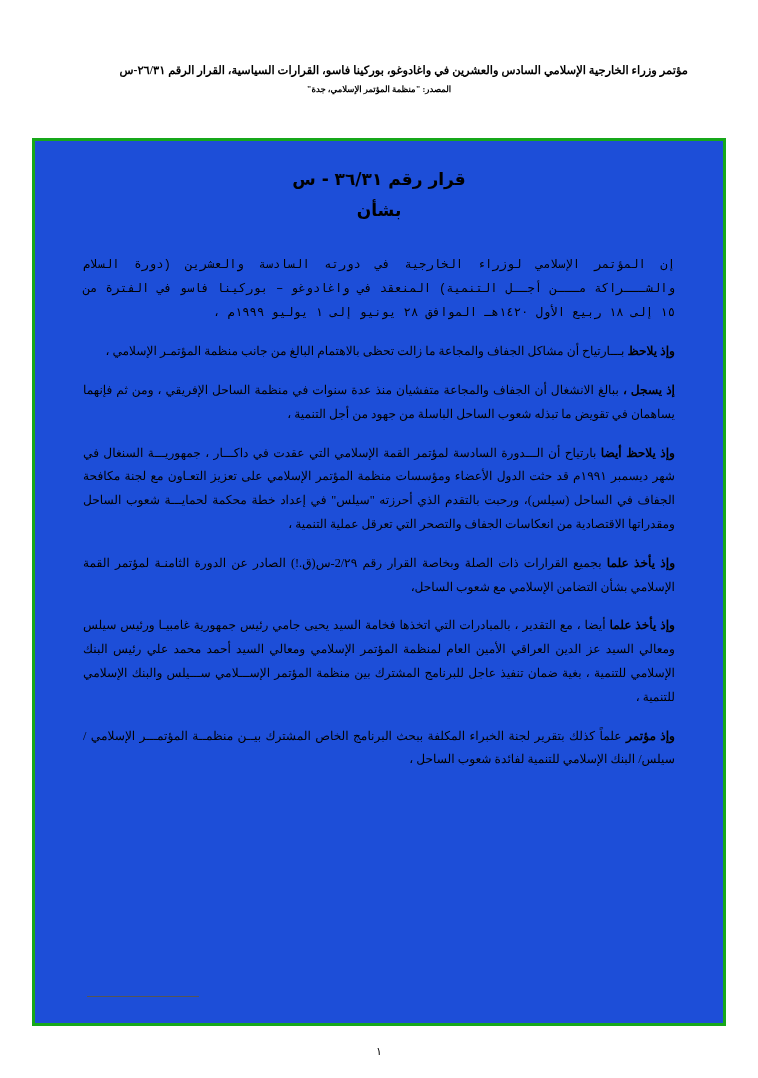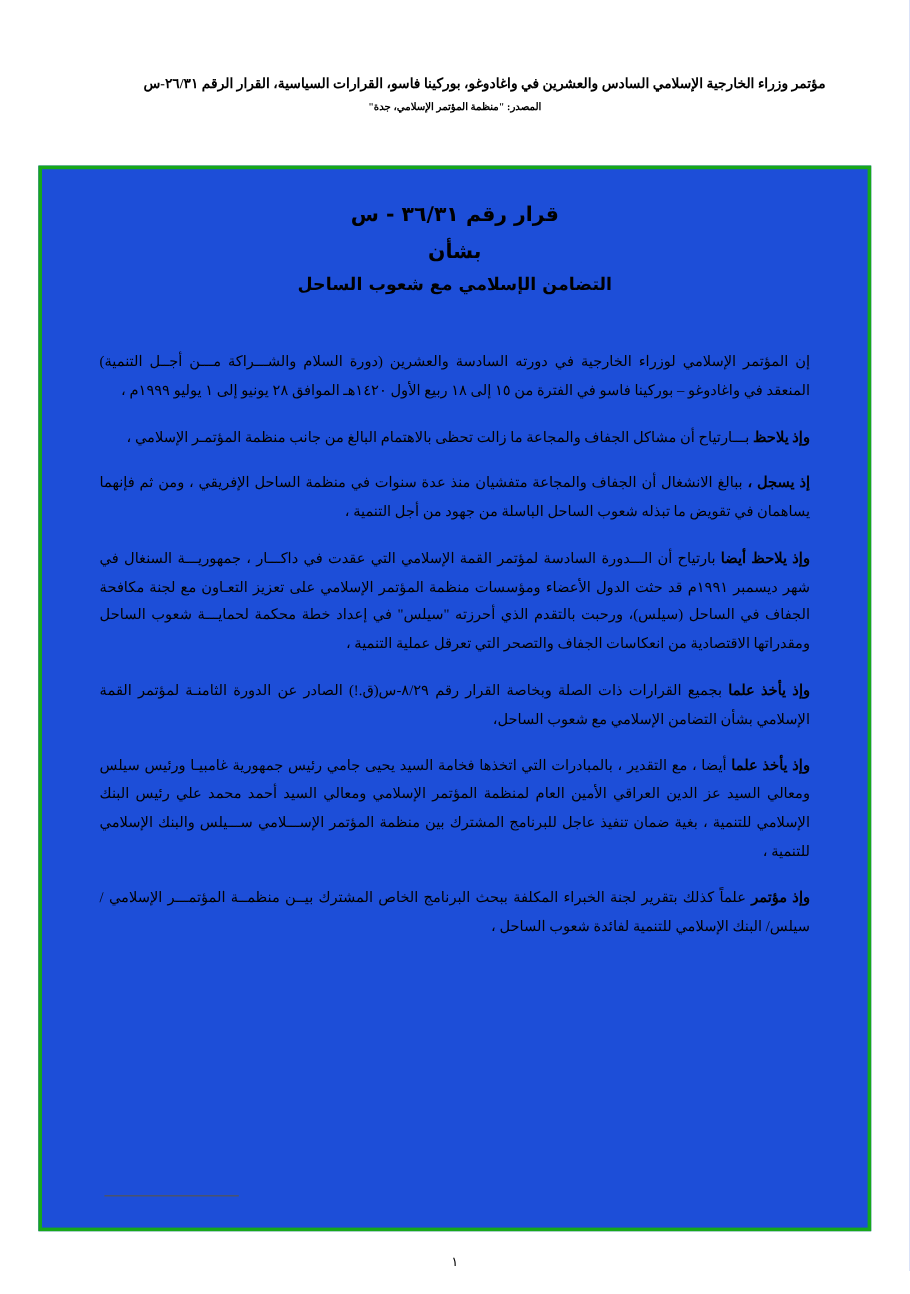--- a/index.html
+++ b/index.html
@@ -85,21 +85,22 @@
   }
   .para {
     font-size: 12.2px;
     line-height: 1.95;
     text-align: justify;
     text-align-last: right;
     margin: 0 0 15px 0;
     direction: rtl;
   }
   .para.first {
-    margin-top: 44px;
+    margin-top: 34px;
+    font-family: Liberation Mono, monospace;
   }
   .lead {
     font-weight: bold;
   }
   .sig-line {
     position: absolute;
     left: 52px;
     bottom: 26px;
     width: 112px;
     border-top: 1px solid #555;
@@ -123,41 +124,40 @@
     <div class="header-title">مؤتمر وزراء الخارجية الإسلامي السادس والعشرين في واغادوغو، بوركينا فاسو، القرارات السياسية، القرار الرقم ٢٦/٣١-س</div>
     <div class="header-source">المصدر:  "منظمة المؤتمر الإسلامي، جدة"</div>
   </div>
 
   <div class="frame">
     <div class="content">
 
       <div class="decree-title">
         <div class="line1">قرار رقم ٣٦/٣١ - س</div>
         <div class="line2">بشأن</div>
-        <div class="line3">التضامن الإسلامي مع شعوب الساحل</div>
       </div>
 
       <p class="para first">
         <span class="lead"></span><span>إن المؤتمر الإسلامي لوزراء الخارجية في دورته السادسة والعشرين (دورة السلام والشـــراكة مـــن أجــل التنمية) المنعقد في واغادوغو – بوركينا فاسو في الفترة من ١٥ إلى ١٨ ربيع الأول ١٤٢٠هـ الموافق ٢٨ يونيو إلى ١ يوليو ١٩٩٩م ،</span>
       </p>
 
       <p class="para">
         <span class="lead">وإذ يلاحظ </span><span>بـــارتياح أن مشاكل الجفاف والمجاعة ما زالت تحظى بالاهتمام البالغ من جانب منظمة المؤتمـر الإسلامي ،</span>
       </p>
 
       <p class="para">
         <span class="lead">إذ يسجل ، </span><span>ببالغ الانشغال أن الجفاف والمجاعة متفشيان منذ عدة سنوات في منظمة الساحل الإفريقي ، ومن ثم فإنهما يساهمان في تقويض ما تبذله شعوب الساحل الباسلة من جهود من أجل التنمية ،</span>
       </p>
 
       <p class="para">
         <span class="lead">وإذ يلاحظ أيضا </span><span>بارتياح أن الـــدورة السادسة لمؤتمر القمة الإسلامي التي عقدت في داكـــار ، جمهوريـــة السنغال في شهر ديسمبر ١٩٩١م قد حثت الدول الأعضاء ومؤسسات منظمة المؤتمر الإسلامي على تعزيز التعـاون مع لجنة مكافحة الجفاف في الساحل (سيلس)، ورحبت بالتقدم الذي أحرزته "سيلس" في إعداد خطة محكمة لحمايـــة شعوب الساحل ومقدراتها الاقتصادية من انعكاسات الجفاف والتصحر التي تعرقل عملية التنمية ،</span>
       </p>
 
       <p class="para">
-        <span class="lead">وإذ يأخذ علما </span><span>بجميع القرارات ذات الصلة وبخاصة القرار رقم ٨/٢٩-س(ق.!) الصادر عن الدورة الثامنـة لمؤتمر القمة الإسلامي بشأن التضامن الإسلامي مع شعوب الساحل،</span>
+        <span class="lead">وإذ يأخذ علما </span><span>بجميع القرارات ذات الصلة وبخاصة القرار رقم 2/٢٩-س(ق.!) الصادر عن الدورة الثامنـة لمؤتمر القمة الإسلامي بشأن التضامن الإسلامي مع شعوب الساحل،</span>
       </p>
 
       <p class="para">
         <span class="lead">وإذ يأخذ علما </span><span>أيضا ، مع التقدير ، بالمبادرات التي اتخذها فخامة السيد يحيى جامي رئيس جمهورية غامبيـا ورئيس سيلس ومعالي السيد عز الدين العراقي الأمين العام لمنظمة المؤتمر الإسلامي ومعالي السيد أحمد محمد علي رئيس البنك الإسلامي للتنمية ، بغية ضمان تنفيذ عاجل للبرنامج المشترك بين منظمة المؤتمر الإســـلامي ســـيلس والبنك الإسلامي للتنمية ،</span>
       </p>
 
       <p class="para">
         <span class="lead">وإذ مؤتمر </span><span>علماً كذلك بتقرير لجنة الخبراء المكلفة ببحث البرنامج الخاص المشترك بيــن منظمــة المؤتمـــر الإسلامي /سيلس/ البنك الإسلامي للتنمية  لفائدة شعوب الساحل ،</span>
       </p>
 

